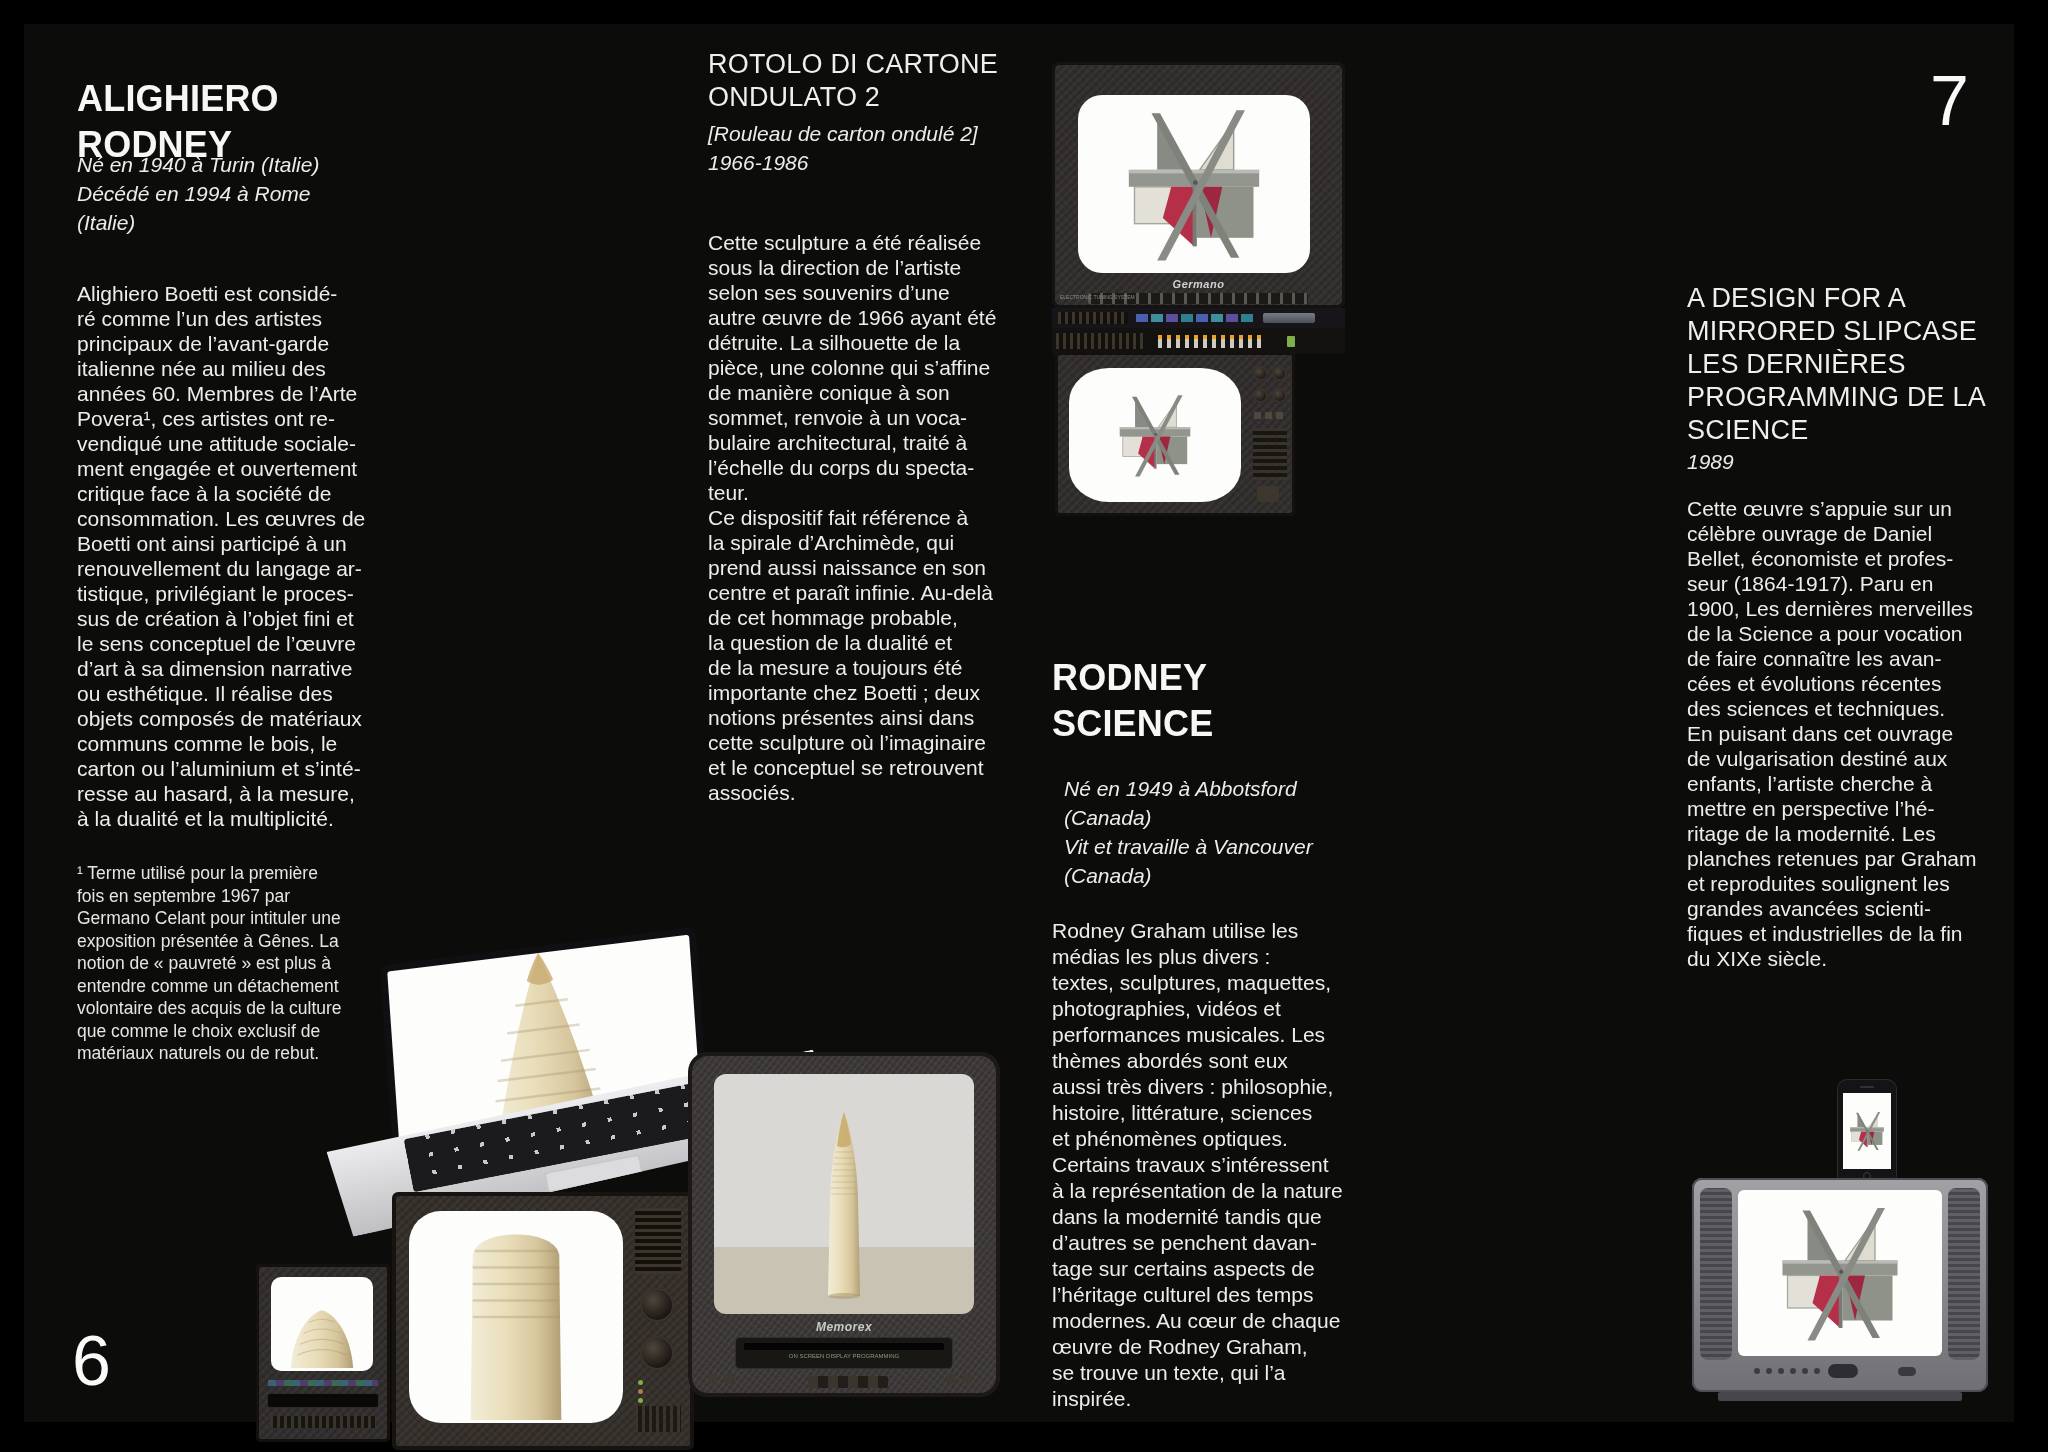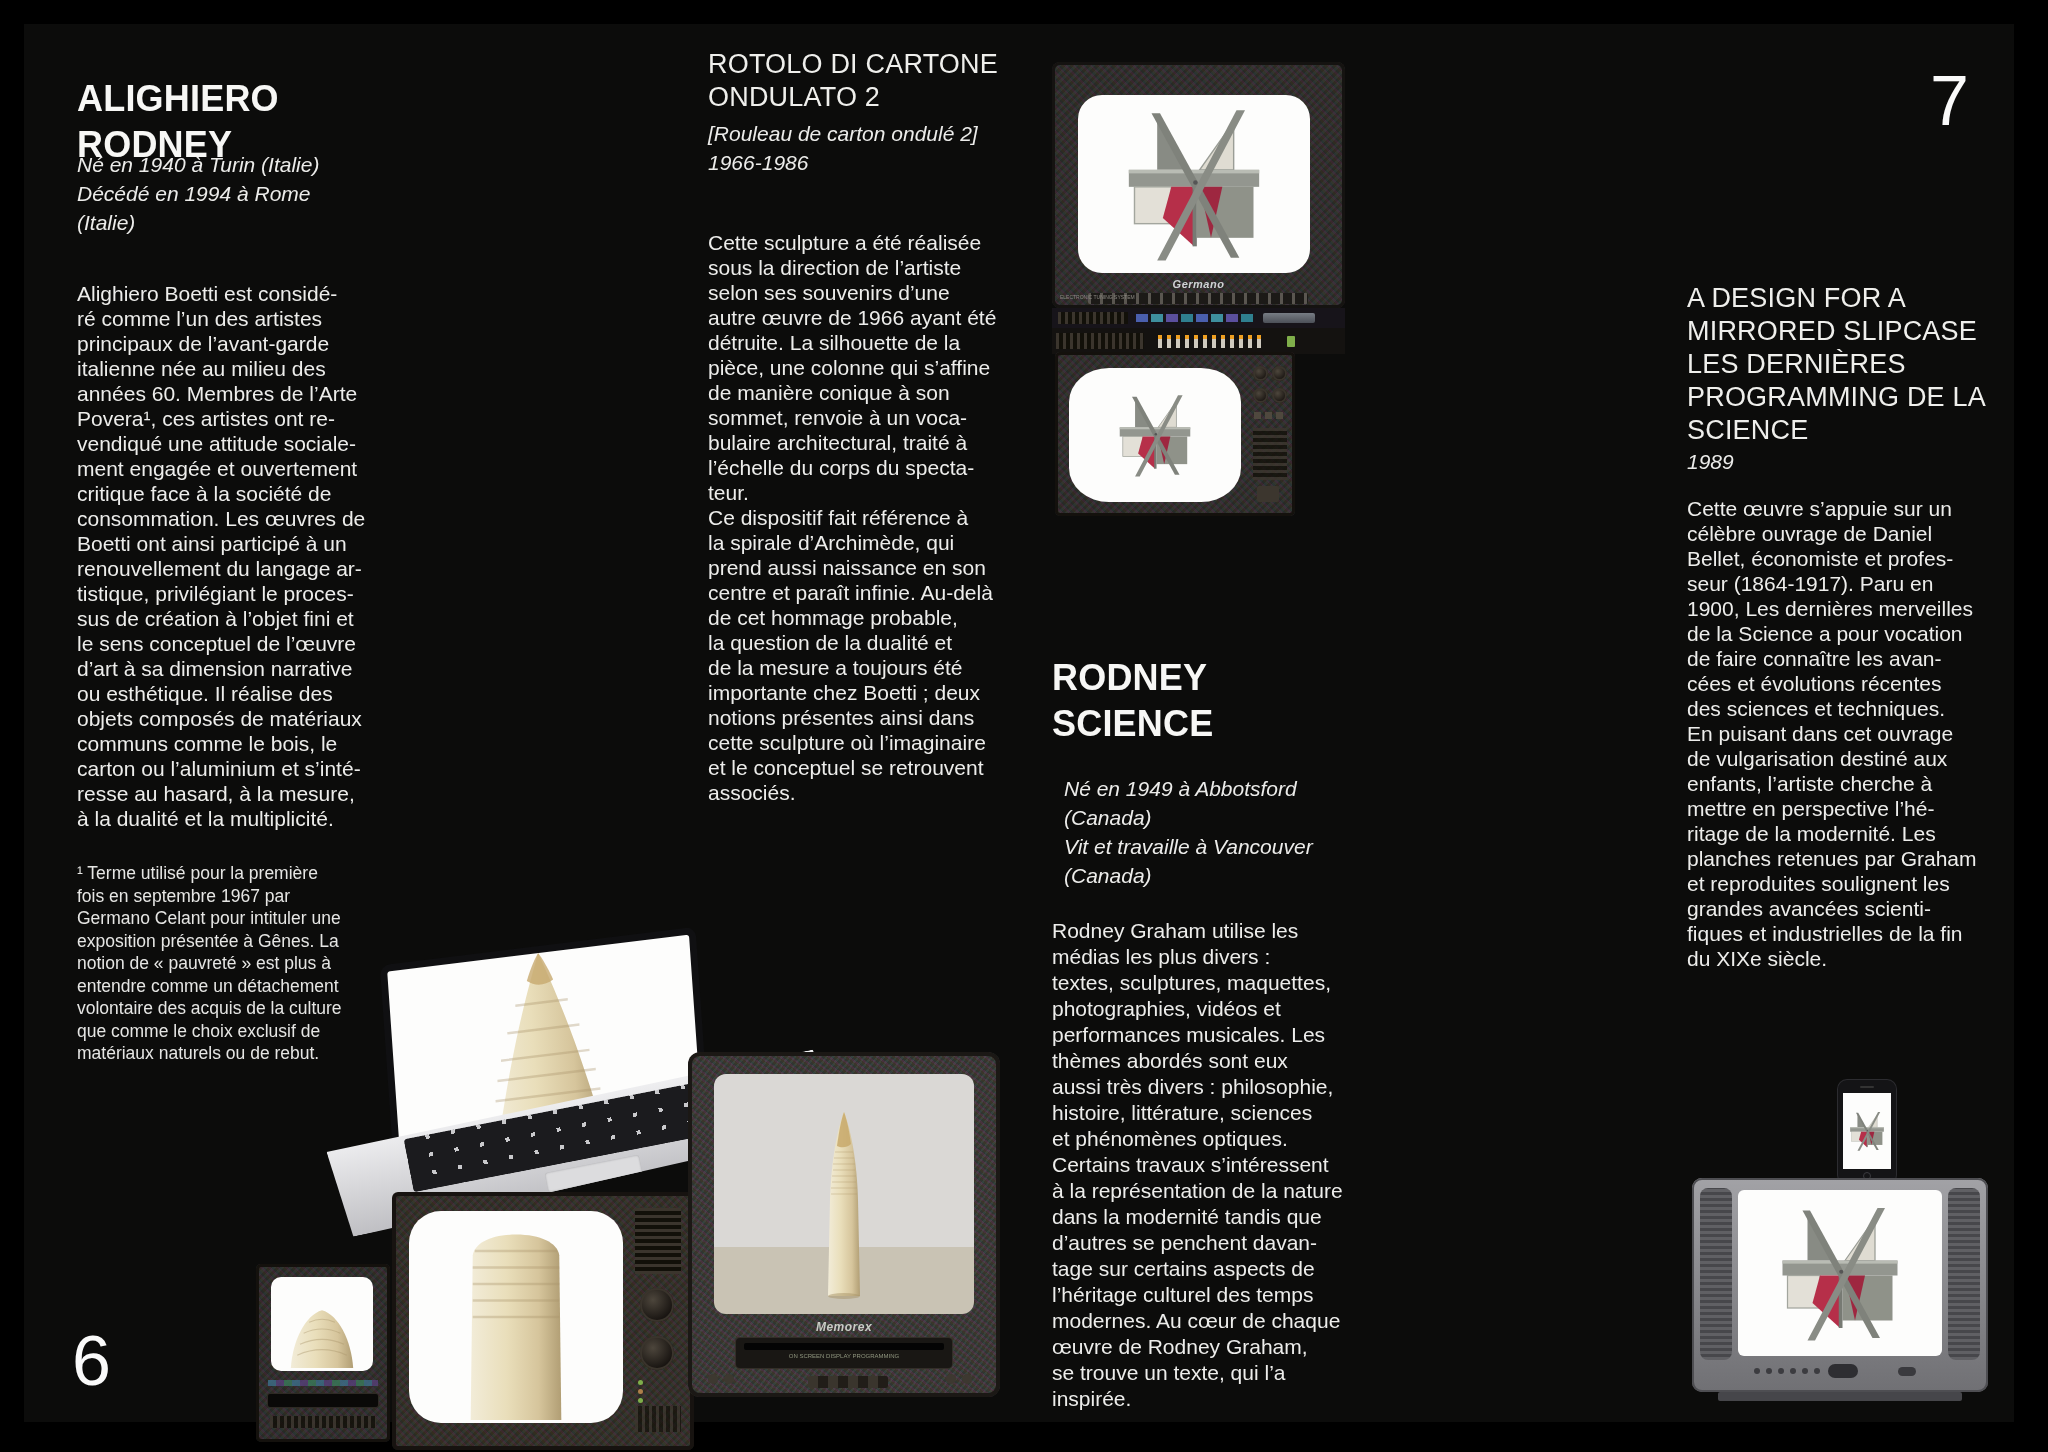--- a/index.html
+++ b/index.html
@@ -314,21 +314,21 @@
     <div class="knob abs" style="left:248px;top:96px;width:34px;height:34px;"></div>
     <div class="knob abs" style="left:248px;top:144px;width:34px;height:34px;"></div>
     <div class="abs" style="left:246px;top:188px;display:flex;flex-direction:column;gap:4px;">
       <span style="width:5px;height:5px;border-radius:50%;background:#7fae4a;"></span>
       <span style="width:5px;height:5px;border-radius:50%;background:#ae7f4a;"></span>
       <span style="width:5px;height:5px;border-radius:50%;background:#7fae4a;"></span>
     </div>
     <div class="abs vents-v" style="left:243px;top:214px;width:46px;height:26px;opacity:.7;"></div>
   </div>
 
-  <div class="abs tvnoise2" style="left:688px;top:1052px;width:312px;height:345px;border-radius:12px;box-shadow:0 0 0 4px #1b1815 inset;">
+  <div class="abs tvnoise2" style="left:688px;top:1052px;width:312px;height:345px;border-radius:20px;box-shadow:0 0 0 4px #1b1815 inset;">
     <div class="abs screen" style="left:26px;top:22px;width:260px;height:240px;border-radius:12px;background:linear-gradient(#dad8d5 0 72%,#c9c3b4 72% 100%);">
       <svg viewBox="0 0 100 200" style="width:100px;height:222px;margin-top:12px;">
           <use href="#cone-full"></use>
         </svg>
     </div>
     <div class="abs brandtext" style="left:0;top:268px;width:100%;text-align:center;font-size:12px;color:#c9ccc6;">Memorex</div>
     <div class="abs" style="left:48px;top:286px;width:216px;height:30px;background:#191714;border-radius:4px;box-shadow:0 0 0 1px #332e28;">
       <div style="position:absolute;left:8px;top:5px;width:200px;height:7px;background:#040404;border-radius:2px;"></div>
       <div style="position:absolute;left:0;top:15px;width:100%;text-align:center;font-size:6px;color:#8f957f;">ON SCREEN DISPLAY PROGRAMMING</div>
     </div>

